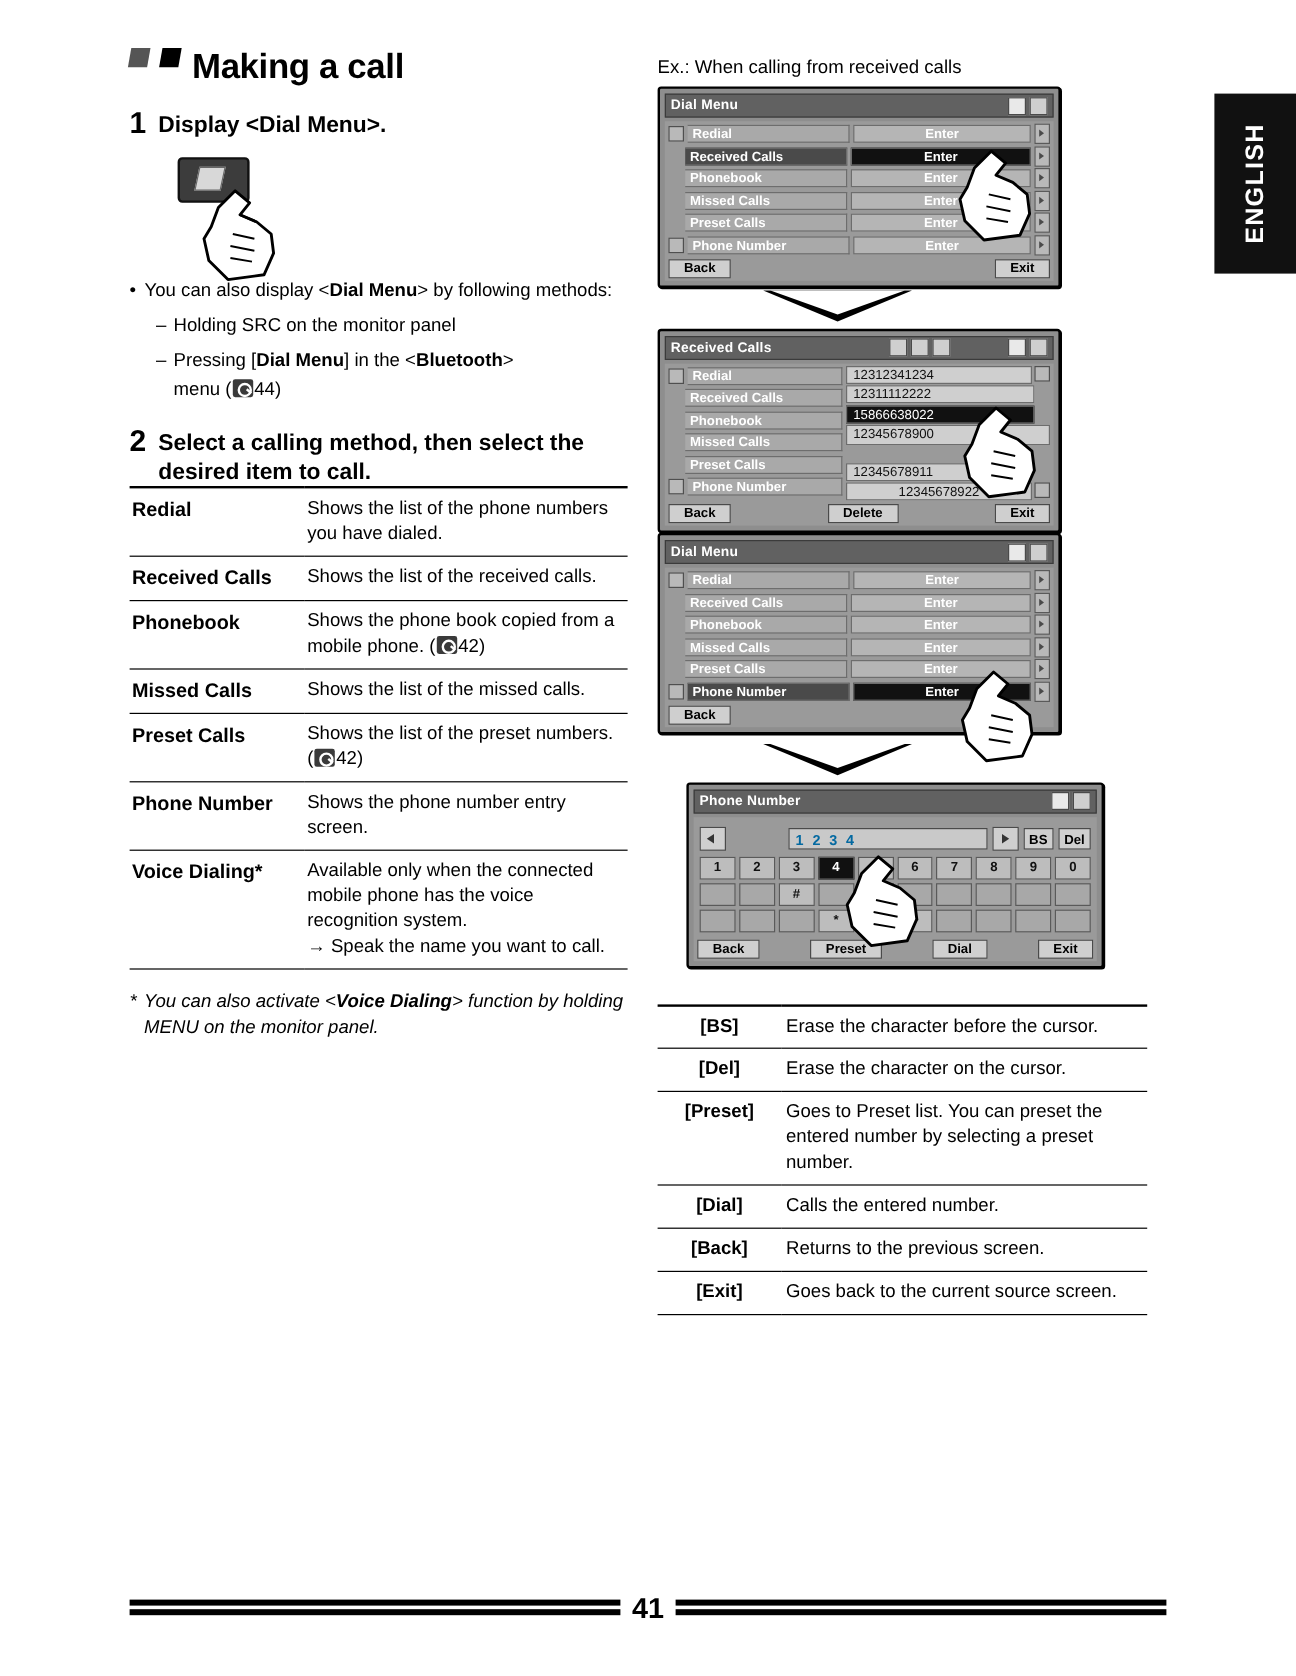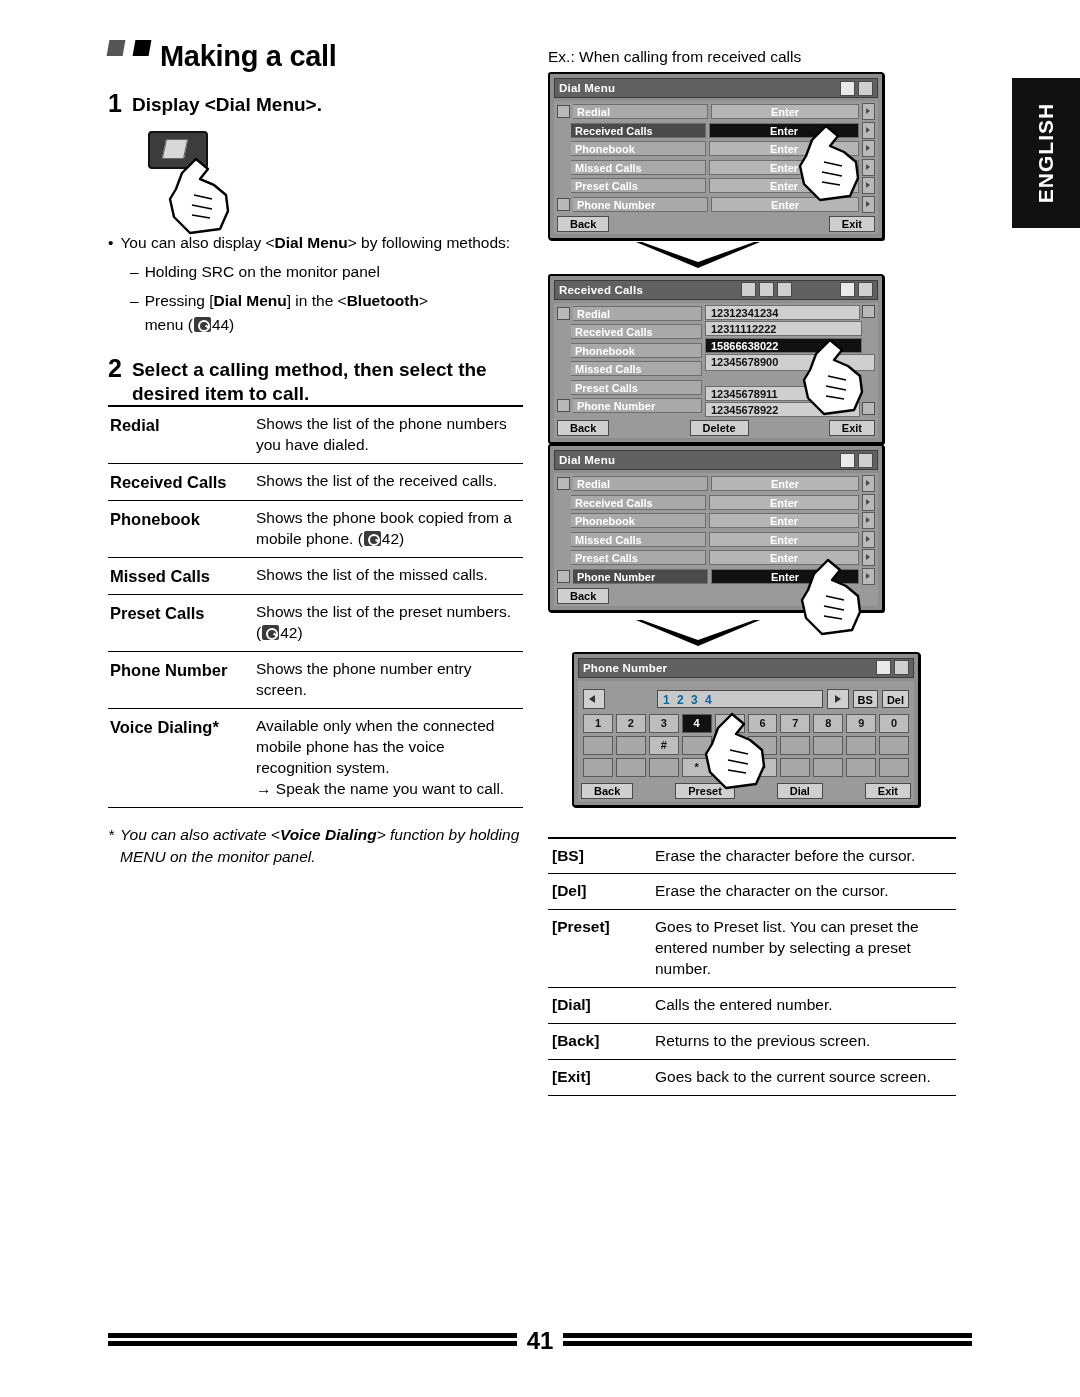--- a/index.html
+++ b/index.html
@@ -55,21 +55,21 @@
        padding:0 4px;line-height:15px;height:15px;box-sizing:border-box;font-weight:bold;}
   .lbl.hi{background:#4a4a4a;color:#fff;}
   .btn{flex:1;background:#b5b5b5;border:1px solid #6d6d6d;text-align:center;color:#fff;font-size:11px;
        line-height:15px;height:15px;box-sizing:border-box;font-weight:bold;}
   .btn.hi{background:#111;color:#fff;}
   .arr{width:11px;height:15px;background:#b9b9b9;border:1px solid #5a5a5a;flex:0 0 auto;position:relative;}
   .arr:after{content:"";position:absolute;left:3px;top:4px;border-left:4px solid #4a4a4a;border-top:3px solid transparent;border-bottom:3px solid transparent;}
   .foot{display:flex;justify-content:space-between;margin-top:3px;}
   .fbtn{background:#cfcfcf;border:1px solid #4a4a4a;font-size:11px;font-weight:bold;padding:1px 12px;color:#000;}
   .num{background:#cfcfcf;border:1px solid #6d6d6d;color:#111;font-size:11px;line-height:15px;height:15px;
-       padding:0 5px;box-sizing:border-box;font-weight:bold;}
+       padding:0 5px;box-sizing:border-box;font-weight:normal;}
   .num.hi{background:#111;color:#fff;}
 
   .twocol{display:flex;gap:3px;}
   .leftlabels{width:145px;display:flex;flex-direction:column;}
   .rightnums{flex:1;display:flex;flex-direction:column;gap:1.5px;}
   .arrowwrap{position:relative;width:336px;height:34px;}
   .arrowwrap .outline{position:absolute;left:88px;top:2px;width:0;height:0;
      border-left:62px solid transparent;border-right:62px solid transparent;border-top:26px solid #000;}
   .arrowwrap .inner{position:absolute;left:94px;top:2px;width:0;height:0;
      border-left:56px solid transparent;border-right:56px solid transparent;border-top:20px solid #fff;}
@@ -100,21 +100,21 @@
   .presskey .gl{position:absolute;left:14px;top:6px;width:20px;height:18px;background:#d8d8d8;transform:skewX(-12deg);border:1px solid #666;}
 
   
   .engtab{position:absolute;right:0px;top:78px;width:68px;height:150px;background:#111;color:#fff;
           display:flex;align-items:center;justify-content:center;}
   .engtab span{transform:rotate(-90deg);font-size:21px;font-weight:bold;letter-spacing:1px;white-space:nowrap;}
 
   
   table.keytbl{border-collapse:collapse;width:408px;font-size:15.5px;margin-top:4px;}
   table.keytbl td{border-bottom:1px solid #000;padding:7px 4px;vertical-align:top;line-height:1.35;}
-  table.keytbl td.k{width:95px;font-weight:bold;}
+  table.keytbl td.k{width:95px;font-weight:bold;text-align:center;}
   table.keytbl tr:first-child td{border-top:2px solid #000;}
 
   
   .footer{position:absolute;left:108px;right:108px;bottom:42px;display:flex;align-items:center;gap:10px;}
   .fbar2{position:relative;height:17px;flex:1;}
   .fbar2:before{content:"";position:absolute;left:0;right:0;top:0;height:5px;background:#000;}
   .fbar2:after{content:"";position:absolute;left:0;right:0;top:8px;height:5px;background:#000;}
   .pageno{font-size:24px;font-weight:bold;}
 
   .icon-inline{display:inline-block;width:17px;height:15px;background:#3a3a3a;border-radius:2px;position:relative;
@@ -341,21 +341,21 @@
                   <span class="sq empty"></span>
                 </div>
               <div style="display:flex;gap:2px;flex-direction:column;">
                   <span class="num" style="flex:1">12345678900</span>
                   <span class="sq empty"></span>
                 </div>
               <div style="display:flex;gap:16px;">
                   <span class="num" style="flex:1">12345678911</span>
                   <span class="sq empty"></span>
                 </div>
-              <div style="display:flex;gap:2px;">
+              <div style="display:flex;gap:2px;text-align:center;">
                   <span class="num" style="flex:1">12345678922</span>
                   <span class="sq"></span>
                 </div>
             </div>
           </div>
           <div class="foot">
             <span class="fbtn">Back</span>
             <span class="fbtn">Delete</span>
             <span class="fbtn">Exit</span>
           </div>

